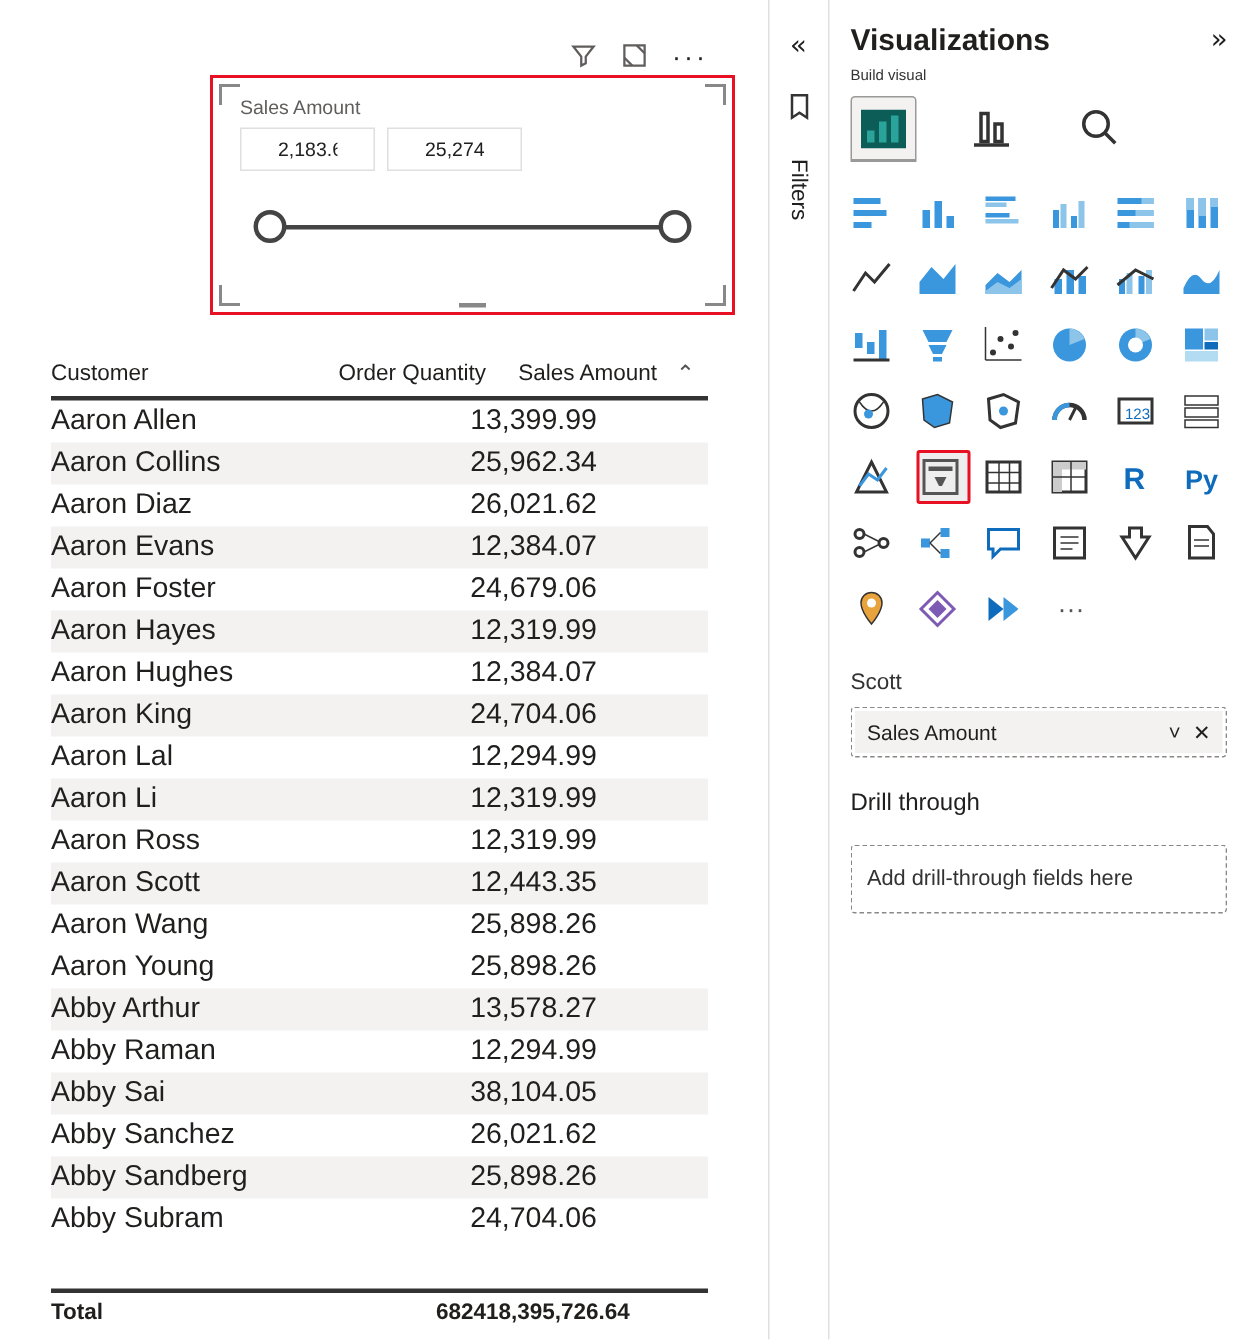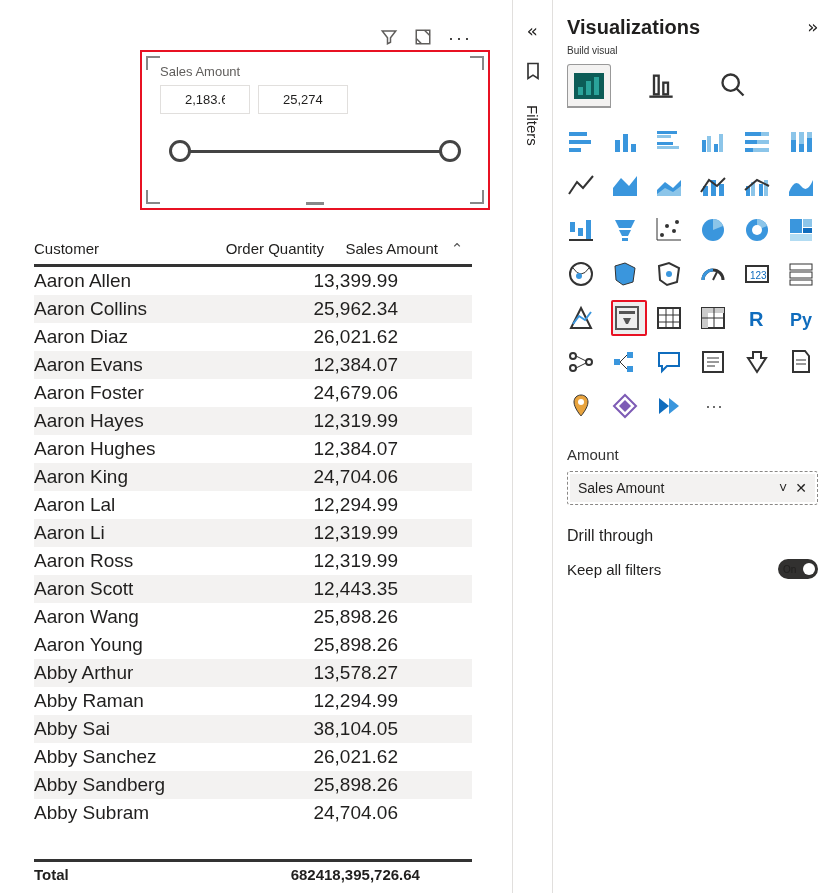--- a/index.html
+++ b/index.html
@@ -616,35 +616,30 @@
         </svg>
       </div>
       <div class="viz-tile">
         <svg width="28" height="28" viewBox="0 0 28 28">
           <text x="6" y="20" font-size="18" fill="#555">···</text>
         </svg>
       </div>
     </div>
 
   <div class="field-section">
-    <div class="field-label">Amount</div>
+    <div class="field-label">Scott</div>
     <div class="field-well">
       <div class="field-chip">
         <span>Sales Amount</span>
         <span class="field-chip-actions">
           <span>˅</span>
           <span>✕</span>
         </span>
       </div>
     </div>
   </div>
 
   <div class="drill-header">Drill through</div>
 
 
-  <div class="toggle-row">
-    <span>Keep all filters</span>
-    <span class="toggle on">
-        <span>On</span>
-      </span>
-  </div>
-
+
+  <div class="drill-drop">Add drill-through fields here</div>
 </div>
 
 </body></html>

